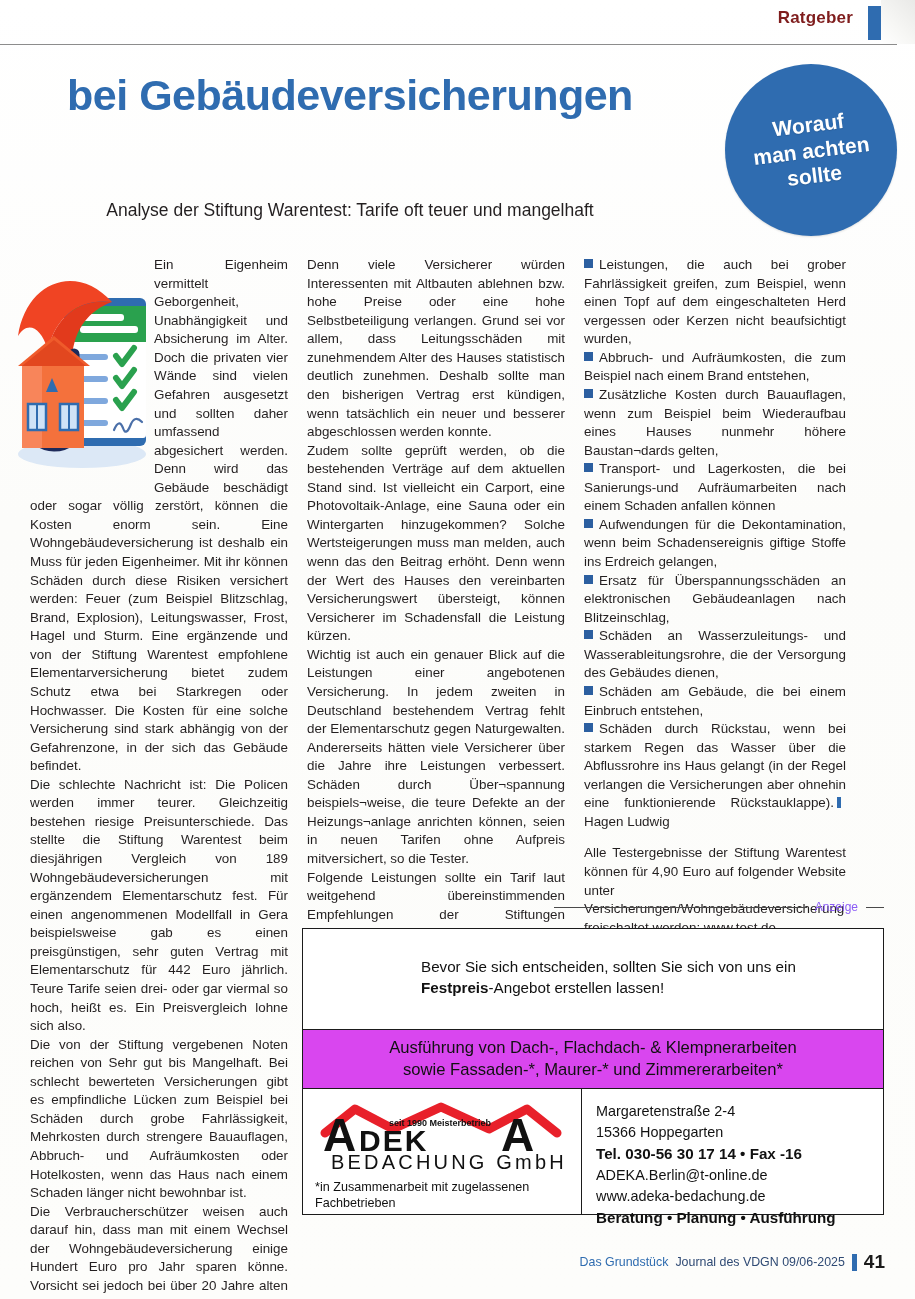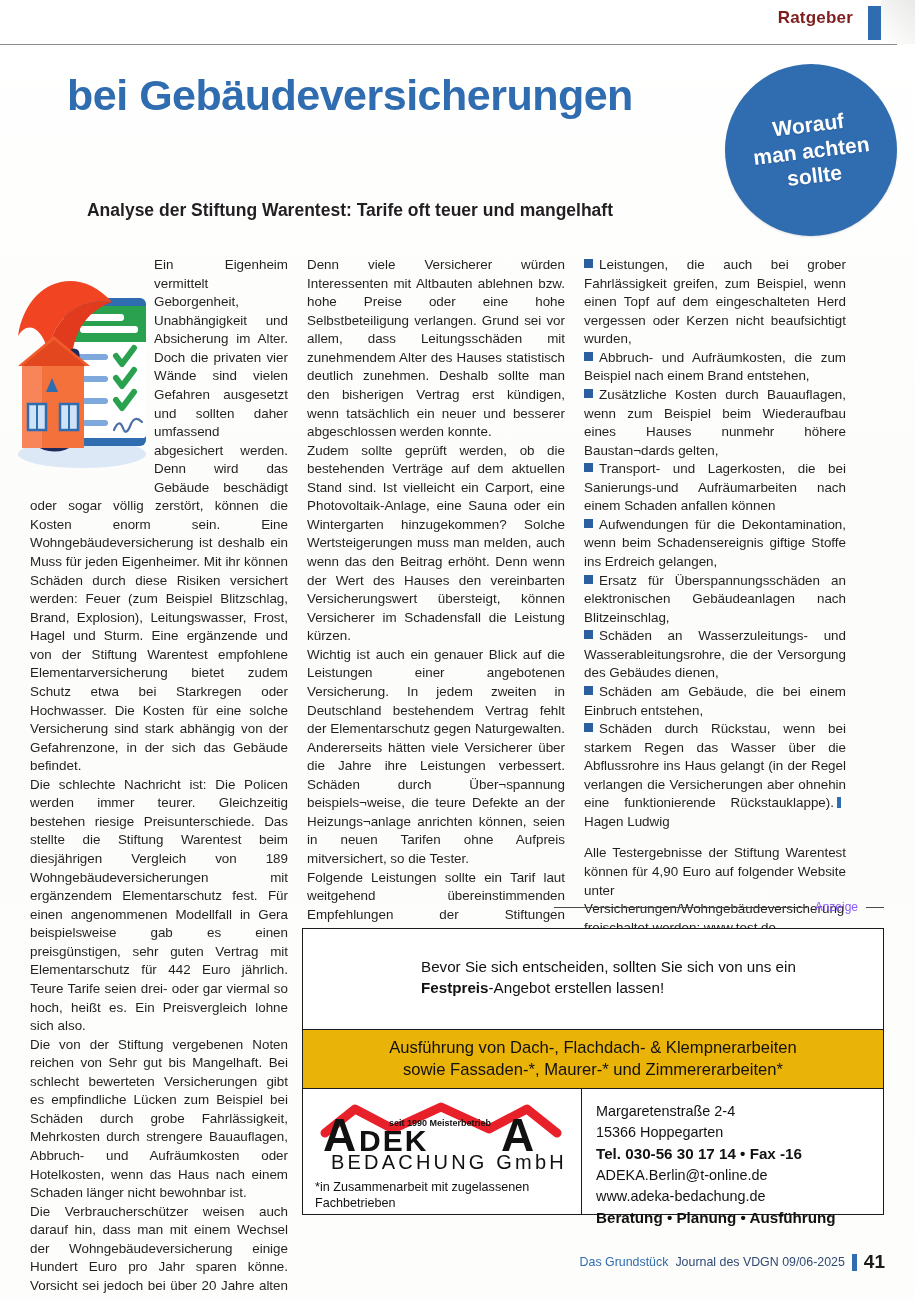--- a/index.html
+++ b/index.html
@@ -54,21 +54,21 @@
     font-size:43px;
     line-height:1.07;
     letter-spacing:-0.5px;
   }
   .headline .l1{display:block;}
   .headline .l2{display:block;}
   .subhead{
     position:absolute;left:20px;top:200px;width:660px;
     text-align:center;
     color:#231f20;
-    font-weight:bold;
+    font-weight:normal;
     font-size:17.5px;
   }
 
   
   .badge{
     position:absolute;right:18px;top:64px;
     width:172px;height:172px;border-radius:50%;
     background:#2f6cb0;
     color:#ffffff;
     display:flex;align-items:center;justify-content:center;
@@ -166,21 +166,21 @@
   .roofer-logo svg{display:block;width:100%;height:100%;}
 
   .ad-sub{
     position:absolute;left:118px;top:28px;width:450px;
     font-size:15.2px;line-height:1.38;color:#111;
   }
   .ad-sub b{font-weight:bold;}
 
   .ad-band{
     position:absolute;left:0;right:0;top:100px;height:58px;
-    background:#eab308;
+    background:#d946ef;
     border-top:1.4px solid #1b1b1b;
     border-bottom:1.4px solid #1b1b1b;
     display:flex;flex-direction:column;align-items:center;justify-content:center;
     text-align:center;
     font-size:16.6px;line-height:1.34;color:#111;
   }
 
   .ad-bottom{
     position:absolute;left:0;right:0;top:160px;bottom:0;
     display:flex;

